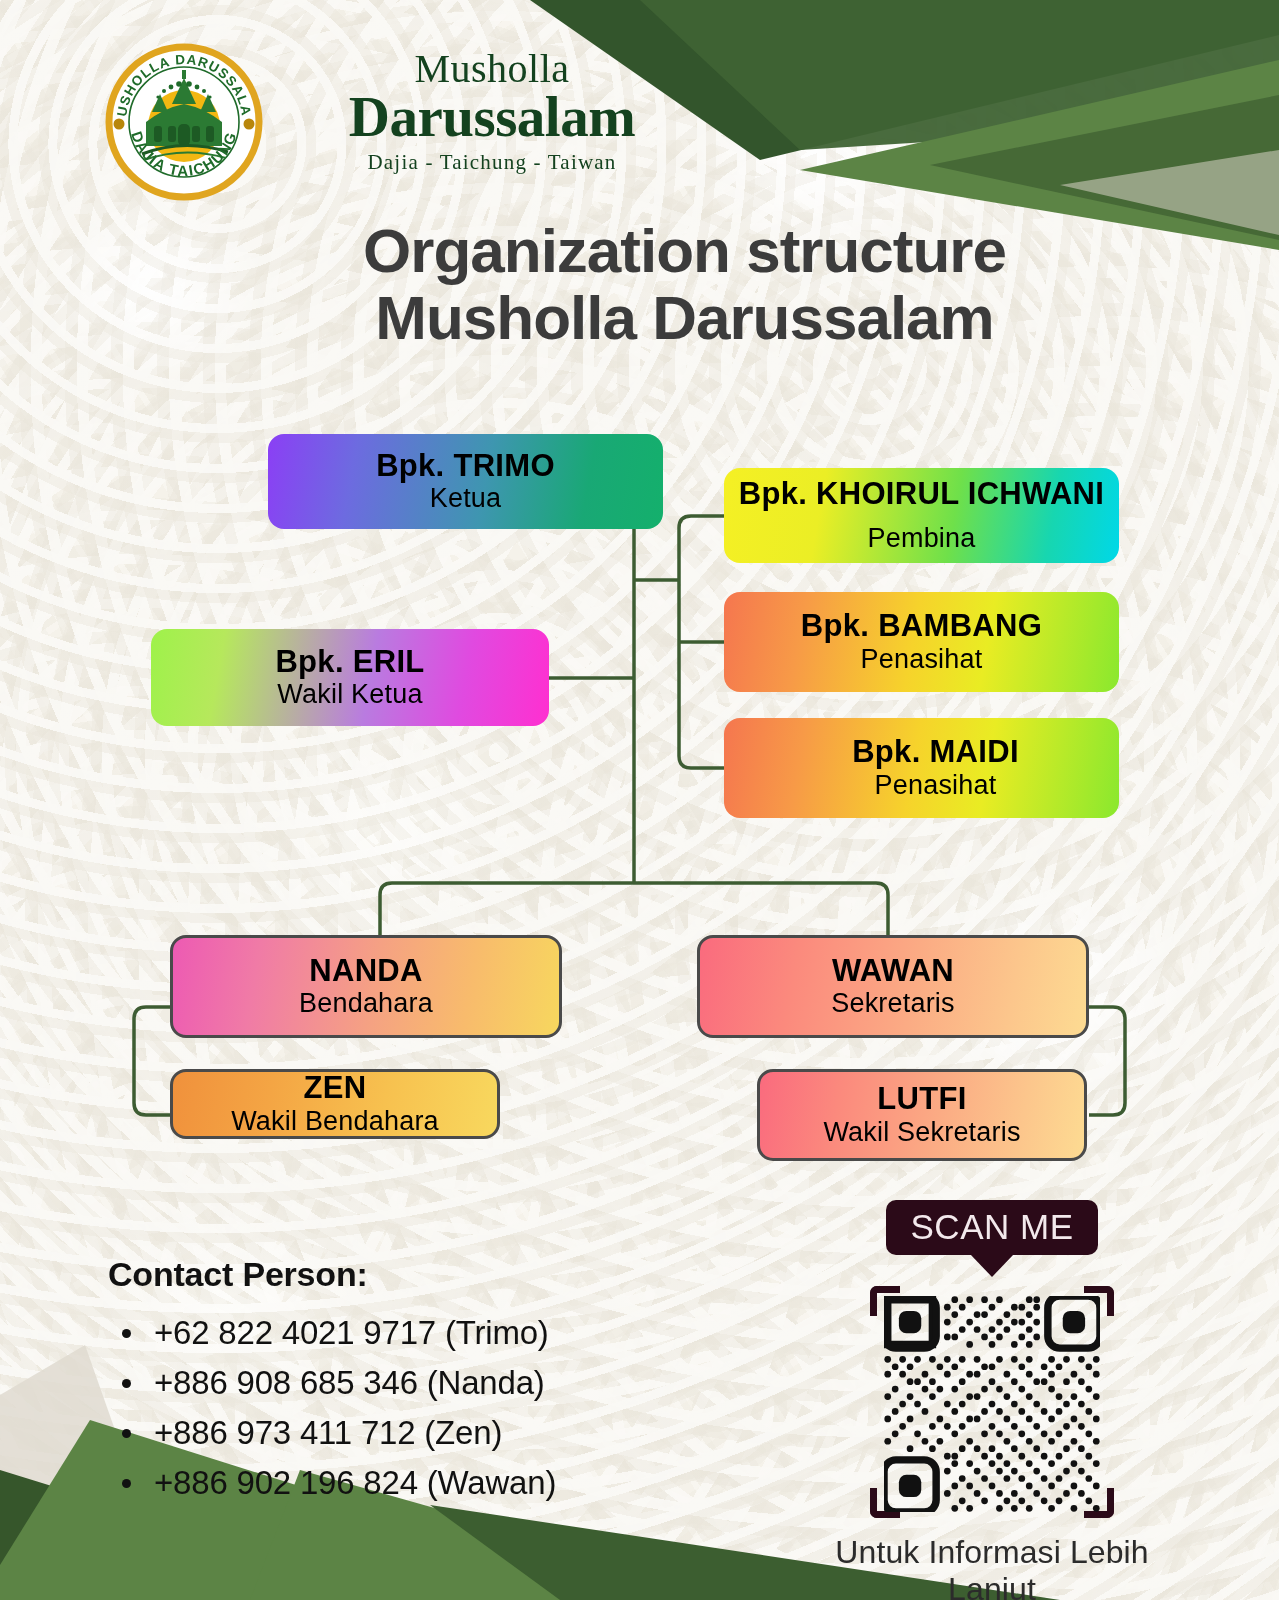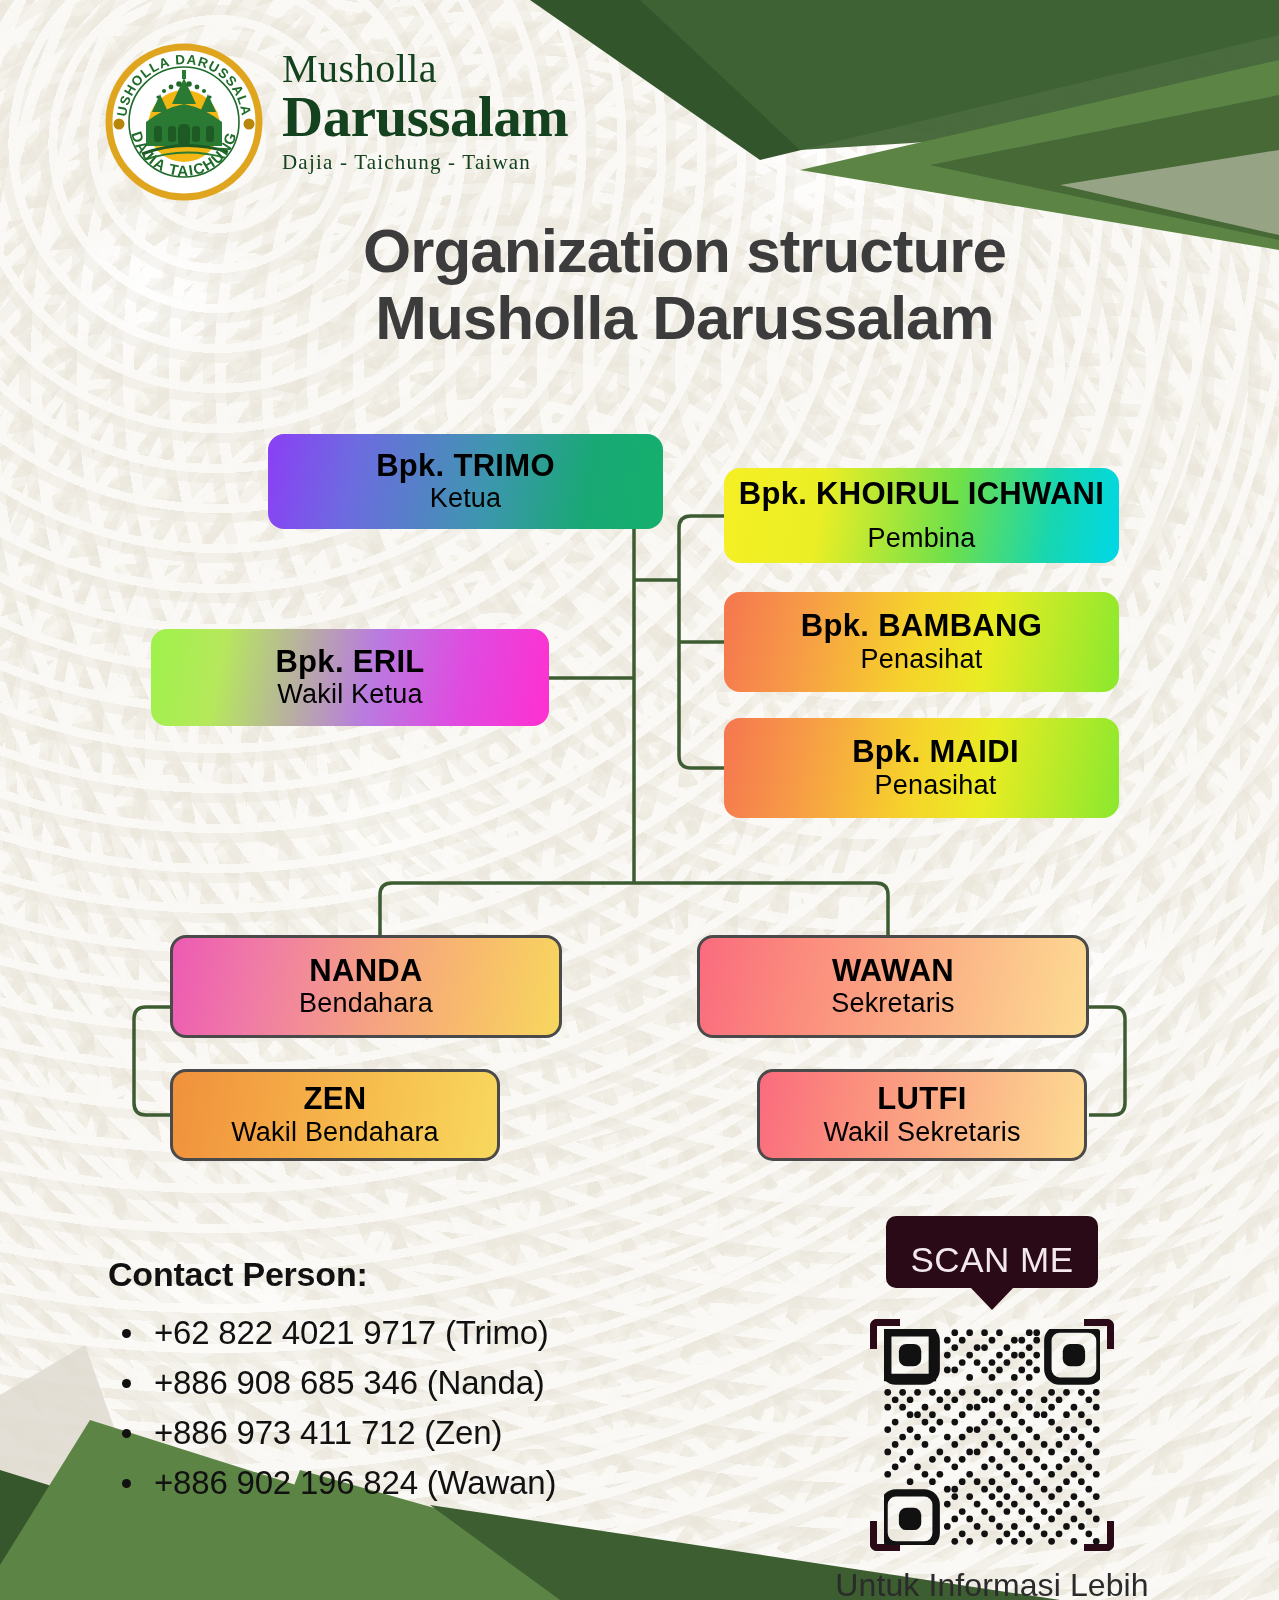--- a/index.html
+++ b/index.html
@@ -50,21 +50,21 @@
     filter: blur(.4px);
   }
 
   .corner-shapes { position: absolute; inset: 0; pointer-events: none; }
 
   
   .header { position: absolute; left: 0; top: 0; width: 100%; height: 200px; }
 
   .logo-wrap { position: absolute; left: 104px; top: 42px; width: 160px; height: 160px; }
 
-  .brand { position: absolute; left: 282px; top: 48px; width: 420px; }
+  .brand { position: absolute; left: 282px; top: 48px; width: 420px; text-align: center; }
   .brand-line1 {
     font-family: "Liberation Serif", serif;
     font-size: 40px; color: #14421f; letter-spacing: .5px; line-height: 1.05;
   }
   .brand-line2 {
     font-family: "Liberation Serif", serif;
     font-weight: bold; font-size: 57px; color: #14421f;
     line-height: 1.02; letter-spacing: -.5px; margin-top: -2px;
   }
   .brand-line3 {
@@ -98,21 +98,21 @@
 
   .node.outlined { border: 3px solid #4a4a4a; }
 
   
   #n-trimo   { left: 268px;  top: 434px;  width: 395px; height: 95px; }
   #n-khoirul { left: 724px;  top: 468px;  width: 395px; height: 95px; gap: 11px; }
   #n-bambang { left: 724px;  top: 592px;  width: 395px; height: 100px; }
   #n-maidi   { left: 724px;  top: 718px;  width: 395px; height: 100px; padding-left: 28px; }
   #n-eril    { left: 151px;  top: 629px;  width: 398px; height: 97px; }
   #n-nanda   { left: 170px;  top: 935px;  width: 392px; height: 103px; }
-  #n-zen     { left: 170px;  top: 1069px; width: 330px; height: 92px; }
+  #n-zen     { left: 170px;  top: 1069px; width: 330px; height: 70px; }
   #n-wawan   { left: 697px;  top: 935px;  width: 392px; height: 103px; }
   #n-lutfi   { left: 757px;  top: 1069px; width: 330px; height: 92px; }
 
   
   .contact { position: absolute; left: 108px; top: 1255px; width: 620px; }
   .contact-heading {
     font-weight: bold; font-size: 34px; color: #111; letter-spacing: -.2px;
   }
   .contact ul { list-style: none; margin-top: 14px; }
   .contact li {
@@ -124,23 +124,23 @@
     content: "";
     position: absolute; left: 14px; top: 21px;
     width: 9px; height: 9px; border-radius: 50%; background: #111;
   }
 
   
   .scan-block { position: absolute; left: 812px; top: 1200px; width: 360px; }
 
   .scan-bubble {
     position: relative;
-    width: 212px; margin: 16px auto;
+    width: 212px; margin: 0 auto;
     background: #2b0a18; border-radius: 10px;
-    text-align: center; padding: 26px 0 11px;
+    text-align: center; padding: 9px 0 11px;
   }
   .scan-bubble span {
     color: #f3e9ec; font-size: 35px; letter-spacing: .5px; line-height: 1;
   }
   .scan-bubble::after {
     content: "";
     position: absolute; left: 50%; bottom: -22px; transform: translateX(-50%);
     width: 0; height: 0;
     border-left: 22px solid transparent;
     border-right: 22px solid transparent;

